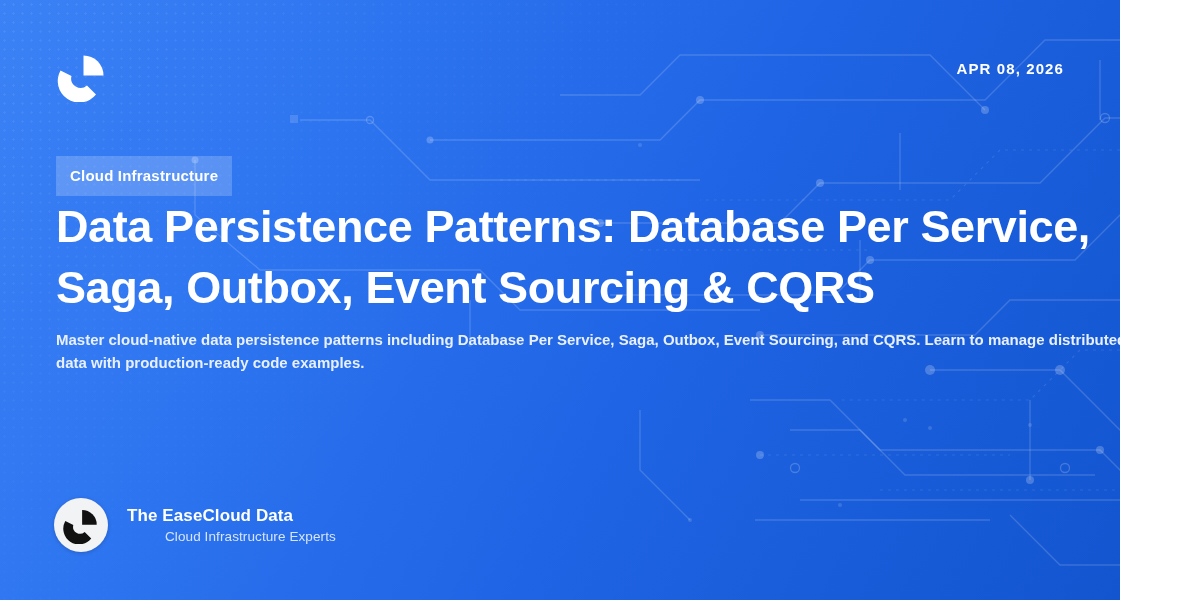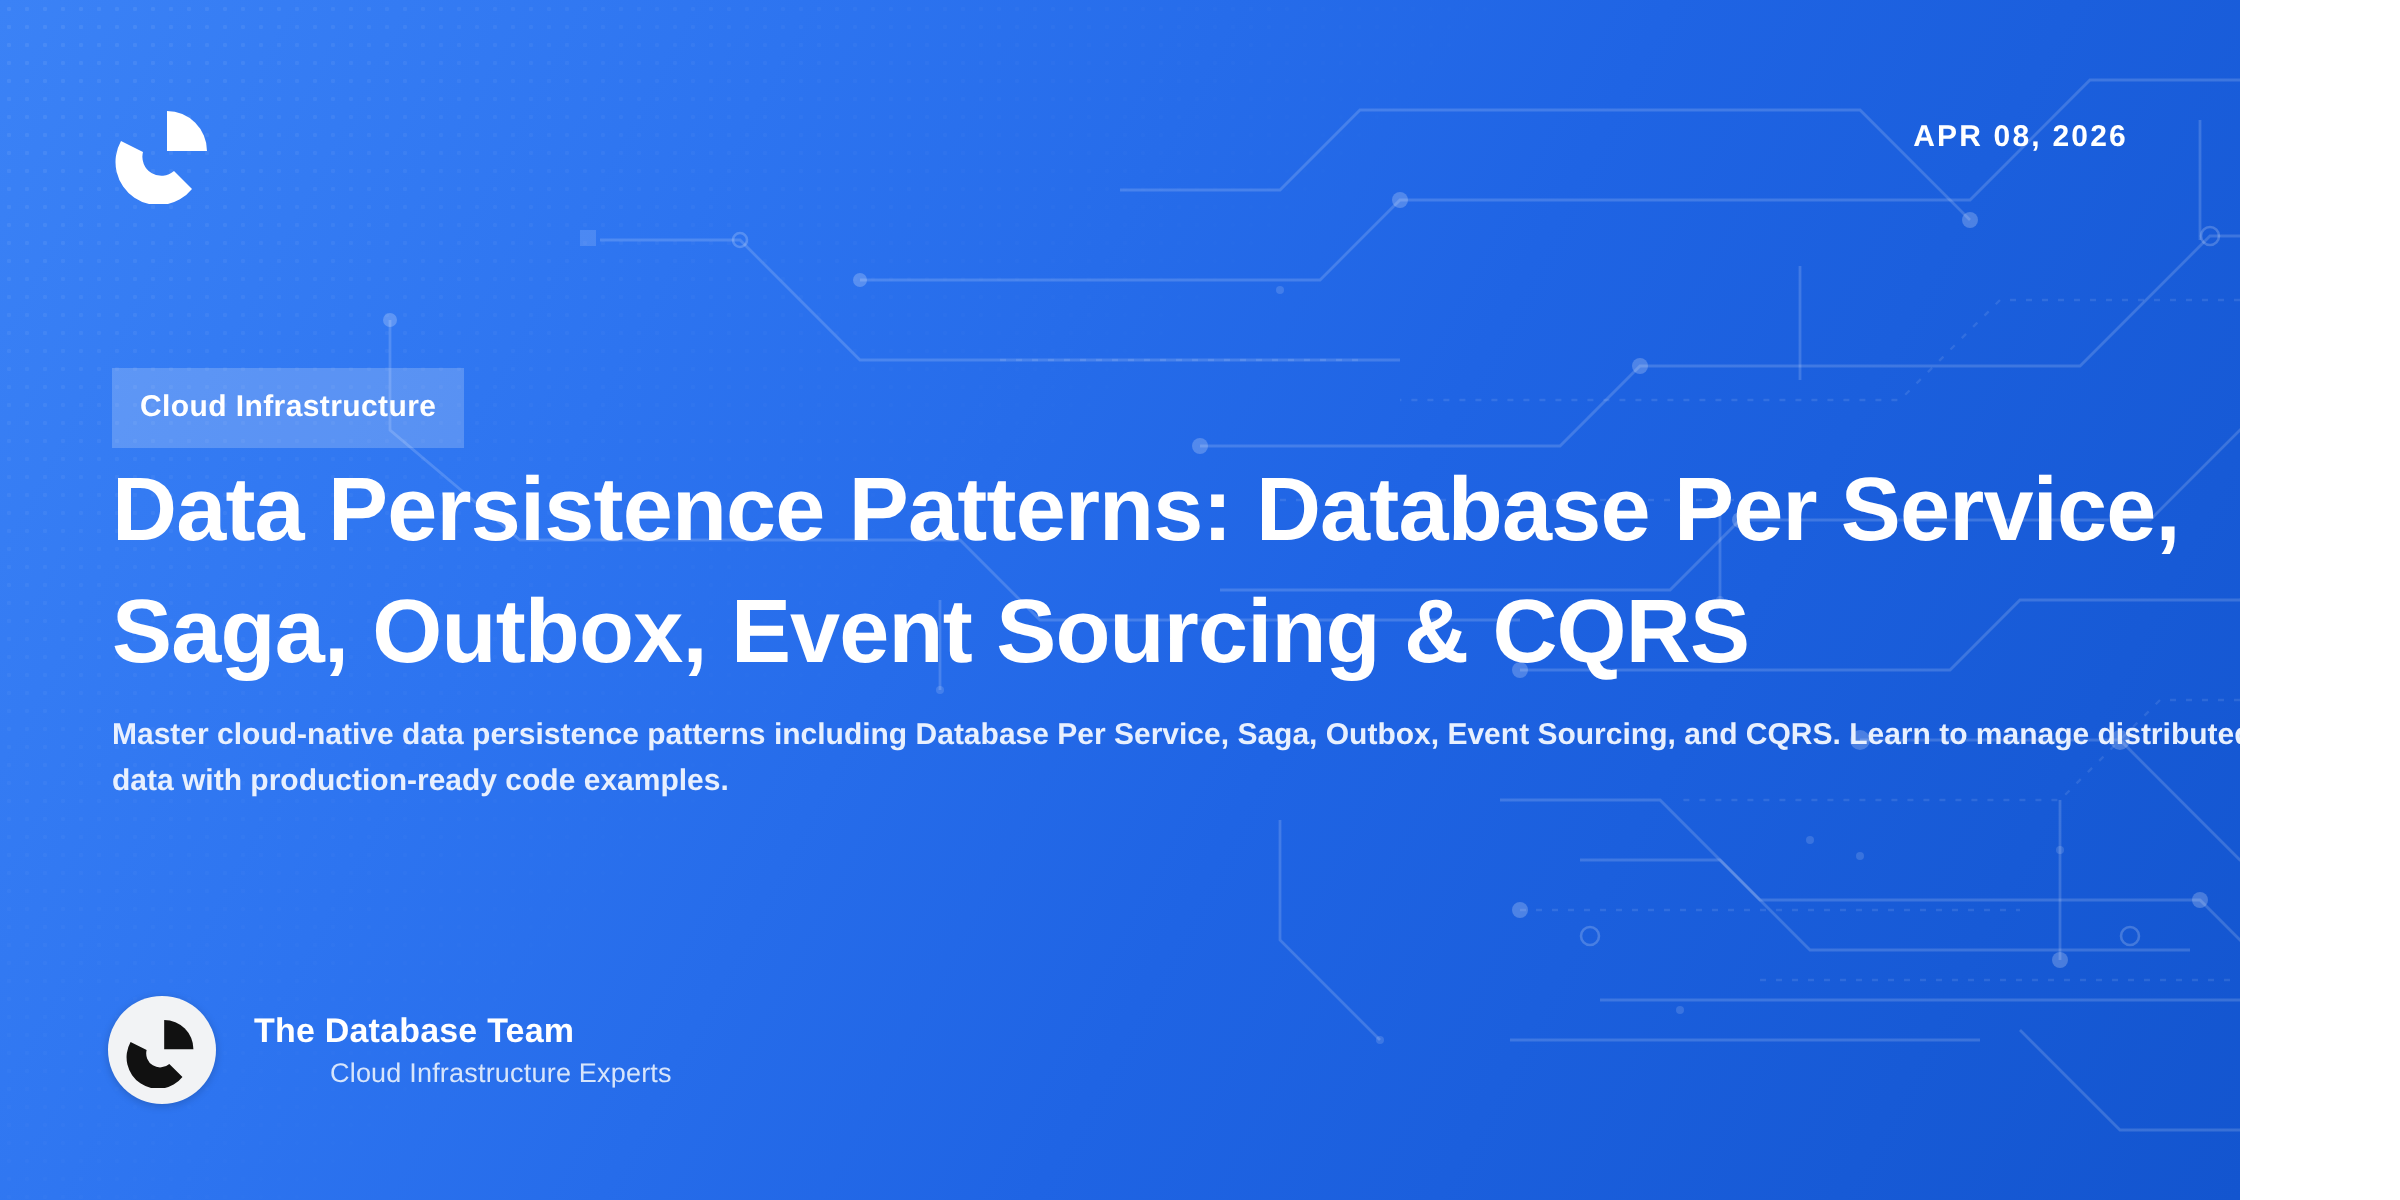--- a/index.html
+++ b/index.html
@@ -33,21 +33,21 @@
     position:absolute; left:56px; top:50px;
     width:52px; height:52px;
   }
   .date-stamp{
     position:absolute; right:56px; top:60px;
     font-size:15px; font-weight:bold; letter-spacing:1.1px;
     color:#ffffff;
   }
   
   .content{
-    position:absolute; left:56px; top:184px; width:1090px;
+    position:absolute; left:56px; top:156px; width:1090px;
   }
   .category-badge{
     display:inline-block;
     background:rgba(255,255,255,.20);
     color:#ffffff;
     font-size:15px; font-weight:bold;
     letter-spacing:.2px;
     padding:12px 14px 13px 14px;
     line-height:1;
   }
@@ -179,18 +179,18 @@
   </div>
 
   <div class="author">
     <div class="avatar">
       <svg width="38" height="38" viewBox="0 0 52 52">
         <path d="M27.5 25.5 V5.5 A20 20 0 0 1 47.5 25.5 Z" fill="#111111"></path>
         <path d="M4.5 20.5 A21.5 21.5 0 0 0 40 44.5 L31 35.5 A9.5 9.5 0 0 1 15.5 26 Z" fill="#111111"></path>
       </svg>
     </div>
     <div class="author-text">
-      <div class="author-name">The Database Team</div>
+      <div class="author-name">The EaseCloud Data</div>
       <div class="author-role">Cloud Infrastructure Experts</div>
     </div>
   </div>
 
 </div>
 
 </body></html>

